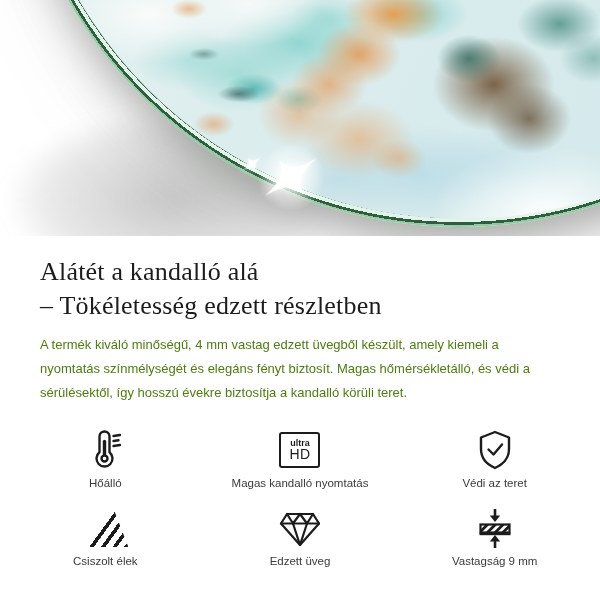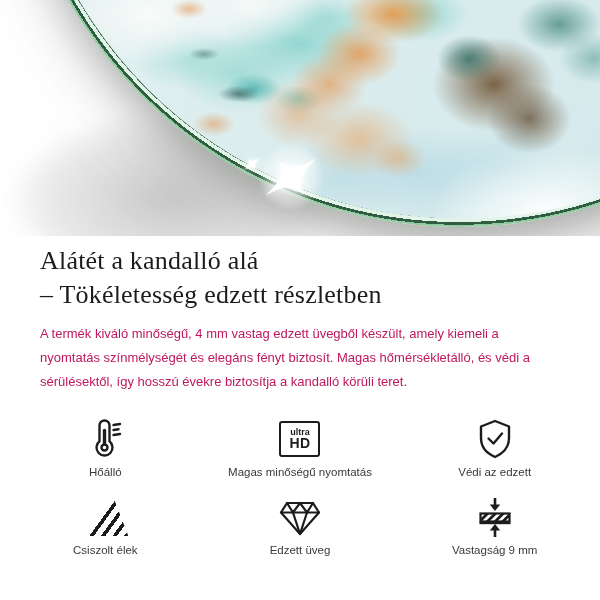--- a/index.html
+++ b/index.html
@@ -45,34 +45,34 @@
         radial-gradient(110px 65px at 54.3% 94.4%,rgba(192,224,232,.85),transparent 70%),
         radial-gradient(100px 60px at 36.2% 95.5%,rgba(184,218,228,.7),transparent 70%),
         linear-gradient(115deg,#eef5f4 0%,#dcedee 45%,#cfe7ea 100%);}
   .sparkle-glow{position:absolute;left:246px;top:132px;width:90px;height:90px;
         background:radial-gradient(closest-side,rgba(255,255,255,.95),rgba(255,255,255,.35) 55%,transparent 75%);}
   .sparkle{position:absolute;filter:drop-shadow(0 0 5px rgba(255,255,255,.95));}
   .sparkle.main{left:259px;top:155px;transform:rotate(-36deg);}
   .sparkle.small{left:241px;top:156px;transform:rotate(-36deg);}
 
   
-  .content{padding:8px 40px 0;}
+  .content{padding:19px 40px 0;}
   h1{margin:0;font-family:"Liberation Serif","DejaVu Serif",serif;font-weight:400;
      font-size:26px;line-height:34px;color:#1c1c1c;letter-spacing:.2px;}
-  .desc{margin:10px 0 0;max-width:522px;font-size:13px;line-height:24px;color:#be185d;}
+  .desc{margin:10px 0 0;max-width:522px;font-size:13px;line-height:24px;color:#4d7c0f;}
 
   .features{margin:22px -32px 0;display:grid;grid-template-columns:repeat(3,1fr);row-gap:16px;}
   .feature{display:flex;flex-direction:column;align-items:center;}
   .icon-box{height:46px;display:flex;align-items:center;justify-content:flex-start;}
   .feature-label{margin-top:4px;font-size:11.5px;color:#3a3a3a;}
 
   .uhd{width:37px;height:32px;border:2.6px solid #1c1c1c;border-radius:3px;
        display:flex;flex-direction:column;align-items:center;justify-content:center;background:#fff;}
   .uhd-top{font-weight:700;font-size:9px;line-height:9px;color:#1c1c1c;}
-  .uhd-bottom{font-weight:700;font-size:14px;line-height:13px;color:#1c1c1c;letter-spacing:.3px;}
+  .uhd-bottom{font-weight:400;font-size:14px;line-height:13px;color:#1c1c1c;letter-spacing:.3px;}
 
   .bevel{width:46px;height:38px;
        clip-path:polygon(0% 100%,68% 0%,100% 100%);
        background:repeating-linear-gradient(126deg,#1c1c1c 0 3.6px,transparent 3.6px 9.4px);}
 </style>
 </head>
 <body>
 
 <div class="page">
 
@@ -111,31 +111,31 @@
         <div class="feature-label">Hőálló</div>
       </div>
 
       <div class="feature">
         <div class="icon-box">
           <div class="uhd">
             <span class="uhd-top">ultra</span>
             <span class="uhd-bottom">HD</span>
           </div>
         </div>
-        <div class="feature-label">Magas minőségű nyomtatás</div>
+        <div class="feature-label">Magas kandalló nyomtatás</div>
       </div>
 
       <div class="feature">
         <div class="icon-box">
           <svg width="44" height="44" viewBox="0 0 44 44" fill="none" stroke="#1c1c1c" stroke-width="2.4" stroke-linecap="round" stroke-linejoin="round">
             <path d="M22,4 L36,9.5 L36,21 C36,30.5 30,36.5 22,40 C14,36.5 8,30.5 8,21 L8,9.5 Z"></path>
             <path d="M15.5,21.5 L20.5,26.5 L29,16.5"></path>
           </svg>
         </div>
-        <div class="feature-label">Védi az edzett</div>
+        <div class="feature-label">Védi az teret</div>
       </div>
 
       <div class="feature">
         <div class="icon-box">
           <div class="bevel"></div>
         </div>
         <div class="feature-label">Csiszolt élek</div>
       </div>
 
       <div class="feature">

